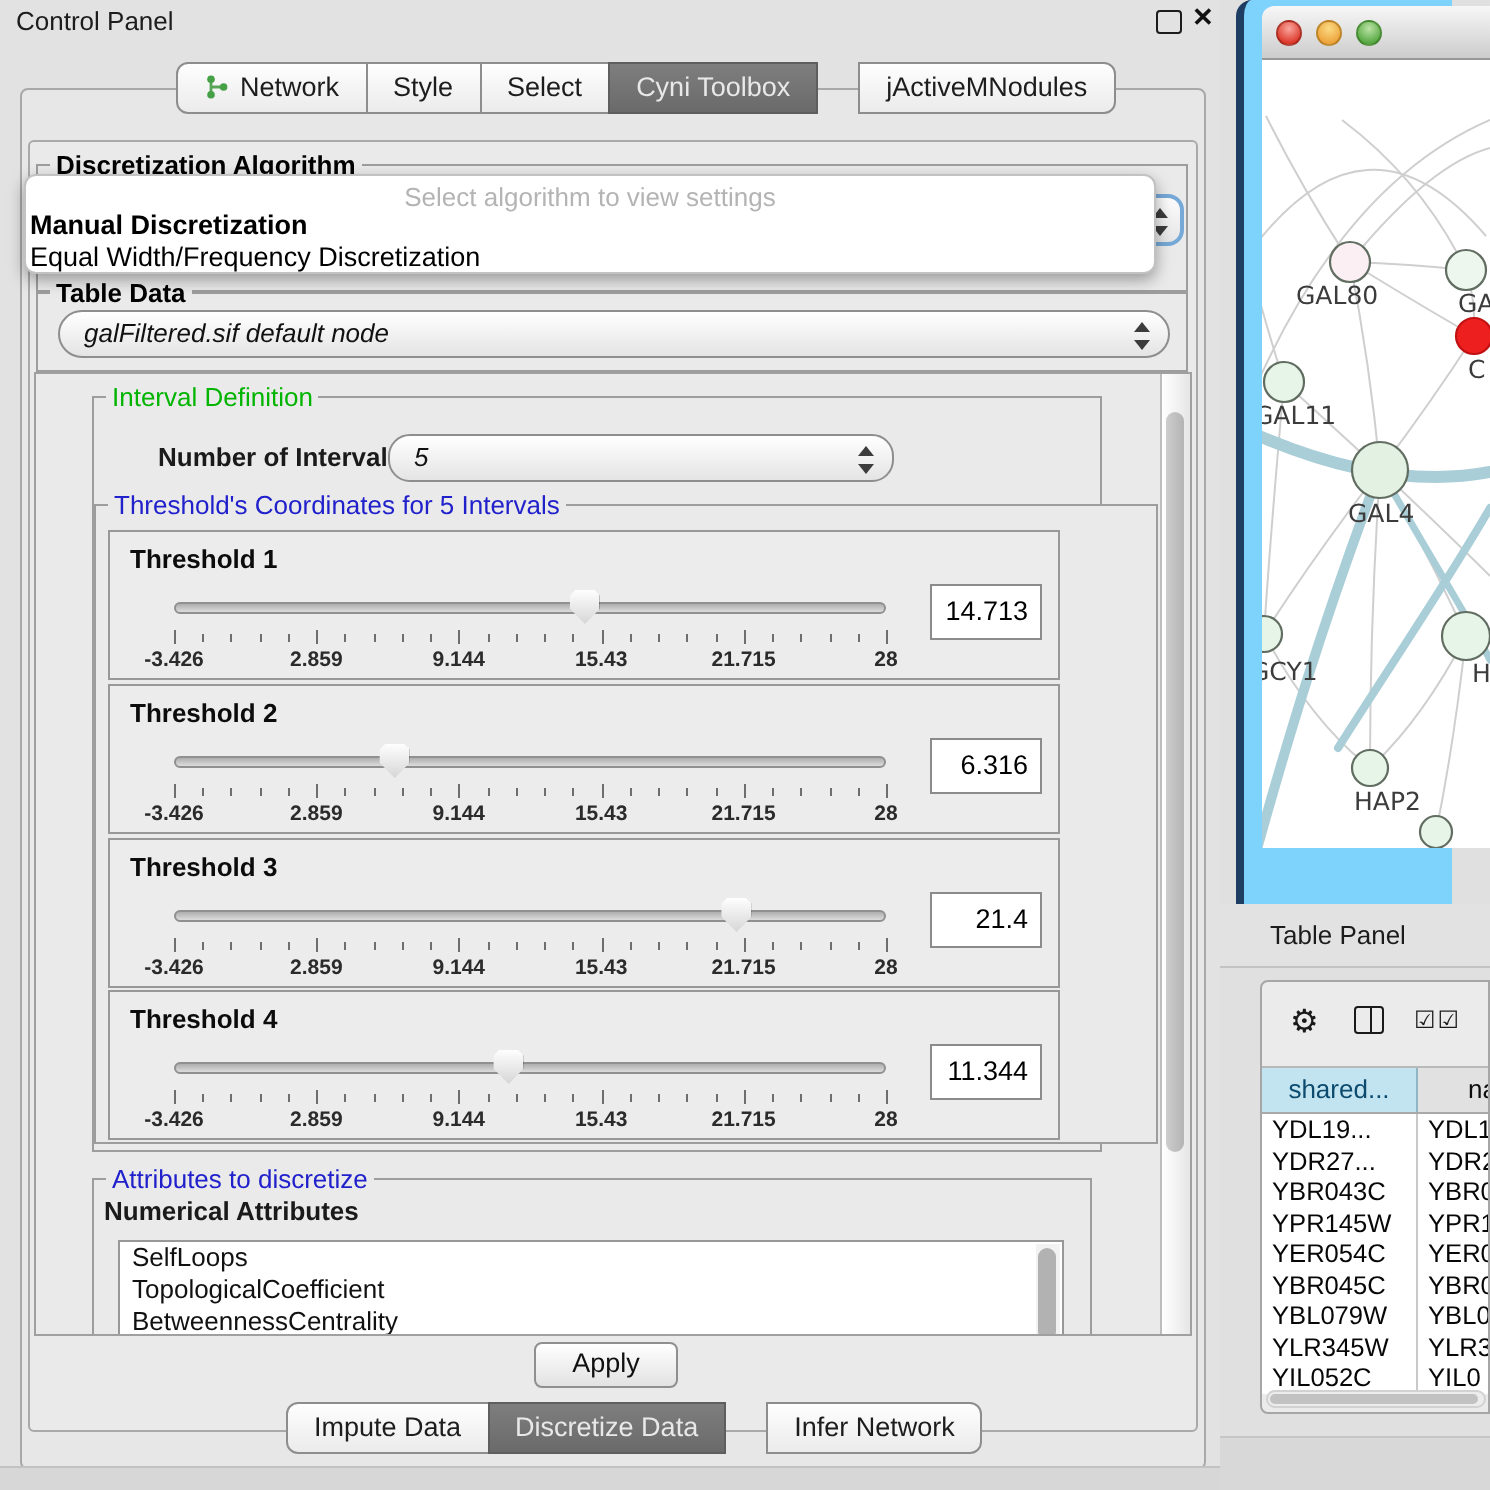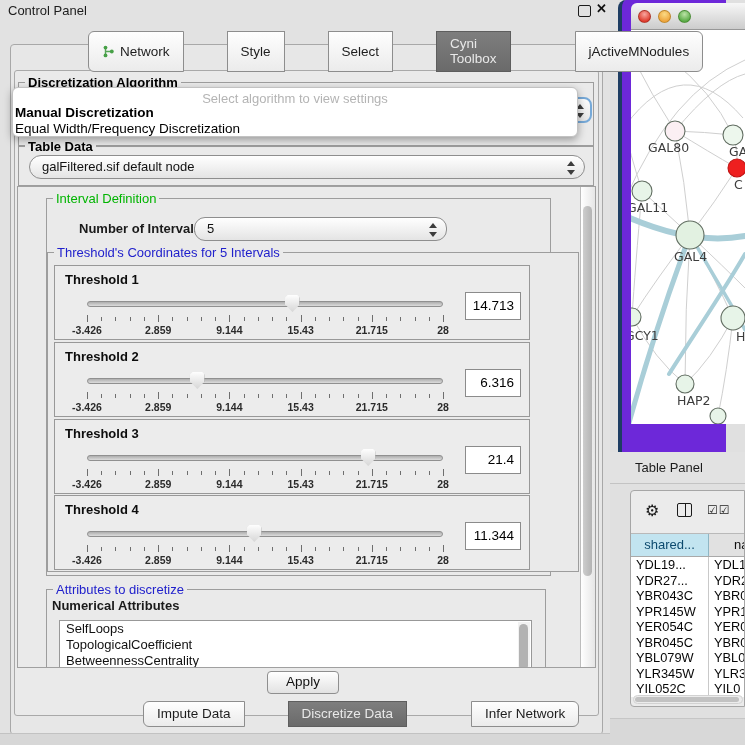--- a/index.html
+++ b/index.html
@@ -8,37 +8,37 @@
        -webkit-font-smoothing:antialiased;}
   
   #control-panel{position:absolute;left:0;top:0;width:610px;height:745px;background:#e2e2e2;}
   .titlebar{position:absolute;left:0;top:0;width:100%;height:20px;}
   .cp-title{position:absolute;left:8px;top:3px;font-size:13px;color:#1c1c1c;}
   .float-btn{position:absolute;left:578px;top:5px;width:11px;height:10px;border:1.5px solid #1c1c1c;border-radius:2px;background:transparent;}
   .close-btn{position:absolute;left:596px;top:1px;font-size:13px;font-weight:bold;color:#111;}
   .outer-pane{position:absolute;left:10px;top:44px;width:591px;height:689px;border:1px solid #a8a8a8;border-radius:4px;background:#e7e7e7;}
   .inner-pane{position:absolute;left:14px;top:70px;width:583px;height:644px;border:1px solid #a9a9a9;border-radius:3px;background:#eaeaea;}
   
-  .seg-tabs{position:absolute;display:flex;z-index:20;gap:44px;}
+  .seg-tabs{position:absolute;display:flex;z-index:20;}
   #top-tabs{left:88px;top:31px;}
   #bottom-tabs{left:143px;top:701px;}
   .seg{display:flex;align-items:center;gap:5px;padding:4px 13px 5px 13px;font-size:13.5px;color:#1d1d1d;
        background:linear-gradient(#fefefe,#ebebeb);border:1px solid #8d8d8d;margin-left:-1px;cursor:default;}
   .seg:first-child{border-radius:6px 0 0 6px;margin-left:0;}
   .seg:last-child{border-radius:0 6px 6px 0;margin-left:20px;}
   .seg.sel{background:linear-gradient(#7e7e7e,#6a6a6a);color:#e8e8e8;border-color:#5e5e5e;}
   
   .group{position:absolute;border:1px solid #9d9d9d;background:#eaeaea;}
   .group-title{position:absolute;top:-8px;left:6px;background:#eaeaea;padding:0 3px;font-size:13px;white-space:nowrap;}
   .gt-black{color:#000;font-weight:bold;}
   .gt-green{color:#00b400;}
   .gt-blue{color:#2121cc;}
   
   .combo{position:absolute;box-sizing:border-box;height:24px;border:1px solid #8e8e8e;border-radius:12px;
-         background:linear-gradient(#ffffff,#e4e4e4);font-size:13px;line-height:22px;padding-left:12px;color:#111;}
+         background:linear-gradient(#ffffff,#e4e4e4);font-size:13px;line-height:22px;padding-left:12px;color:#111;font-style:italic;}
   .stepper{position:absolute;right:9px;top:4px;width:8px;height:16px;}
   .stepper:before,.stepper:after{content:"";position:absolute;left:0;border-left:4px solid transparent;border-right:4px solid transparent;}
   .stepper:before{top:1px;border-bottom:5px solid #3c3c3c;}
   .stepper:after{bottom:1px;border-top:5px solid #3c3c3c;}
   
   #algo-popup{position:absolute;left:12px;top:87px;width:566px;height:50px;background:#fff;border:1px solid #c2c2c2;
               border-radius:6px;box-shadow:0 3px 8px rgba(0,0,0,.35);z-index:60;box-sizing:border-box;}
   .popup-hint{position:absolute;left:0;top:3px;width:100%;text-align:center;font-size:13px;color:#b4b4b4;}
   .popup-opt{position:absolute;left:2px;font-size:13.5px;color:#000;white-space:nowrap;}
   .popup-opt.sel{font-weight:bold;}
@@ -69,21 +69,21 @@
   #attr-list{position:absolute;left:12px;top:30px;width:473px;height:60px;background:#fff;border:1px solid #989898;overflow:hidden;box-sizing:border-box;}
   .attr-item{height:16px;line-height:16px;font-size:13px;padding-left:6px;color:#111;white-space:nowrap;}
   #attr-vscroll{position:absolute;right:1px;top:1px;width:12px;height:56px;background:#f2f2f2;}
   #attr-vthumb{position:absolute;left:1px;top:2px;width:9px;height:46px;border-radius:5px;background:#b2b2b2;}
   
   #apply-btn{position:absolute;left:267px;top:671px;width:70px;height:21px;border:1px solid #8f8f8f;border-radius:4px;
              background:linear-gradient(#ffffff,#e2e2e2);font-size:13.5px;text-align:center;line-height:20px;color:#111;}
   #cp-bottom-strip{position:absolute;left:0;top:733px;width:610px;height:12px;background:#d7d7d7;border-top:1px solid #c2c2c2;}
   
   #right-region{position:absolute;left:610px;top:0;width:135px;height:745px;background:#e0e0e0;}
-  #net-frame{position:absolute;left:8px;top:0;width:108px;height:452px;background:#6d28d9;border-left:4px solid #1e3d63;
+  #net-frame{position:absolute;left:8px;top:0;width:108px;height:452px;background:#7dd3fc;border-left:4px solid #1e3d63;
              border-radius:8px 0 0 0;box-sizing:border-box;padding-left:44px;}
   #mac-window{position:absolute;left:9px;top:3px;width:114px;height:421px;}
   #mac-titlebar{position:absolute;left:0;top:0;width:100%;height:27px;background:linear-gradient(#f7f7f7,#cccccc);
                 border-radius:6px 0 0 0;border-bottom:1px solid #979797;box-sizing:border-box;}
   .tl{position:absolute;top:7px;width:13px;height:13px;border-radius:50%;}
   .tl-red{left:7px;background:radial-gradient(circle at 50% 30%,#f9a69e,#dd3a2c 75%);border:1px solid rgba(130,30,20,.55);box-sizing:border-box;}
   .tl-yellow{left:27px;background:radial-gradient(circle at 50% 30%,#fbda84,#eda43c 75%);border:1px solid rgba(150,100,15,.55);box-sizing:border-box;}
   .tl-green{left:47px;background:radial-gradient(circle at 50% 30%,#bbe3a6,#58a944 75%);border:1px solid rgba(50,110,30,.55);box-sizing:border-box;}
   #net-canvas{position:absolute;left:0;top:27px;width:114px;height:394px;background:#fff;overflow:hidden;}
   

